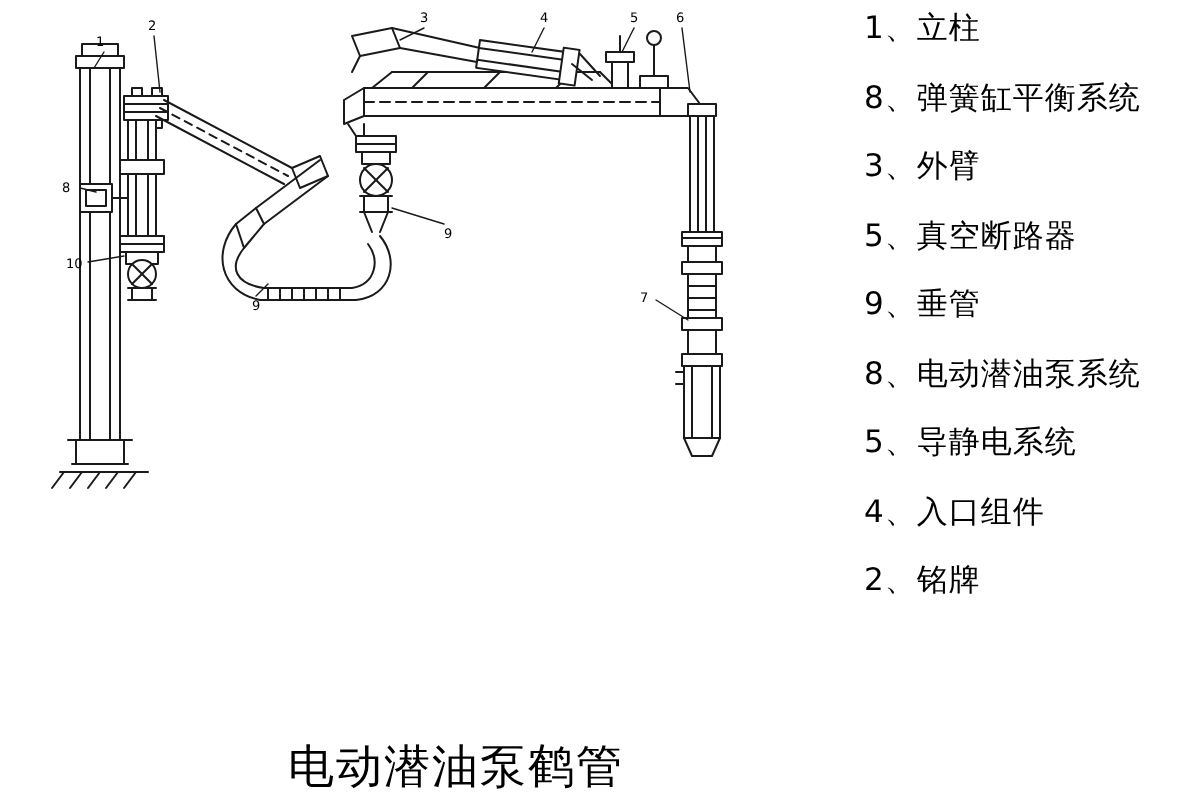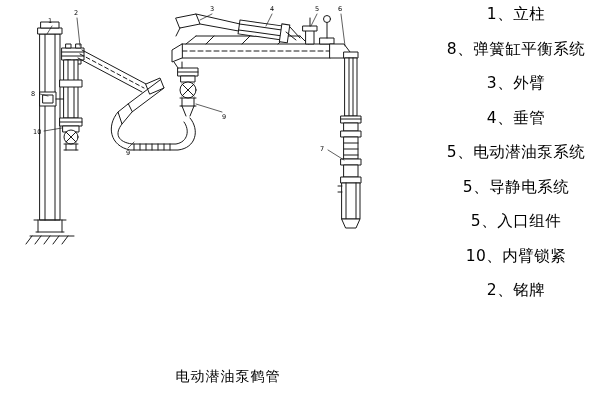--- a/index.html
+++ b/index.html
@@ -26,36 +26,35 @@
     left: 0; top: 0;
     width: 420px;
     height: 406px;
   }
   .legend {
     position: absolute;
     left: 432px;
     top: 6px;
     width: 168px;
     height: 394px;
-    text-align: center;
   }
   .legend-item {
     font-size: 15.5px;
     line-height: 17px;
     height: 34.5px;
     white-space: nowrap;
     letter-spacing: 0.5px;
   }
   .caption {
     position: absolute;
     left: 128px;
     top: 368px;
     width: 200px;
     text-align: center;
-    font-size: 14px;
+    font-size: 23px;
     letter-spacing: 1px;
   }
   .num {
     font-size: 6.5px;
     fill: #000;
   }
   svg text {
     font-family: "DejaVu Sans", sans-serif;
   }
 </style>
@@ -251,21 +250,21 @@
       </g>
     </svg>
   </div>
 
   <div class="caption">电动潜油泵鹤管</div>
 
   <div class="legend">
     <div class="legend-item">1、立柱</div>
     <div class="legend-item">8、弹簧缸平衡系统</div>
     <div class="legend-item">3、外臂</div>
-    <div class="legend-item">4、垂管</div>
-    <div class="legend-item">5、电动潜油泵系统</div>
+    <div class="legend-item">5、真空断路器</div>
+    <div class="legend-item">9、垂管</div>
+    <div class="legend-item">8、电动潜油泵系统</div>
     <div class="legend-item">5、导静电系统</div>
-    <div class="legend-item">5、入口组件</div>
-    <div class="legend-item">10、内臂锁紧</div>
+    <div class="legend-item">4、入口组件</div>
     <div class="legend-item">2、铭牌</div>
   </div>
 
 </div>
 
 </body></html>

